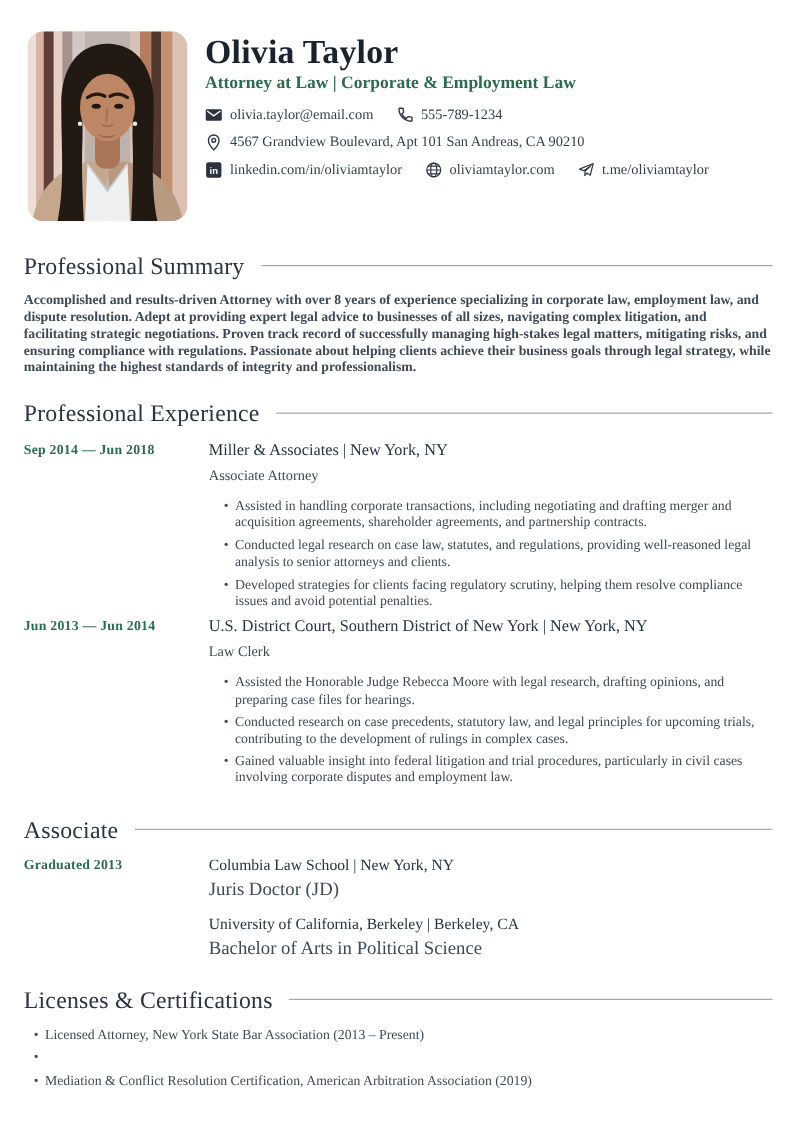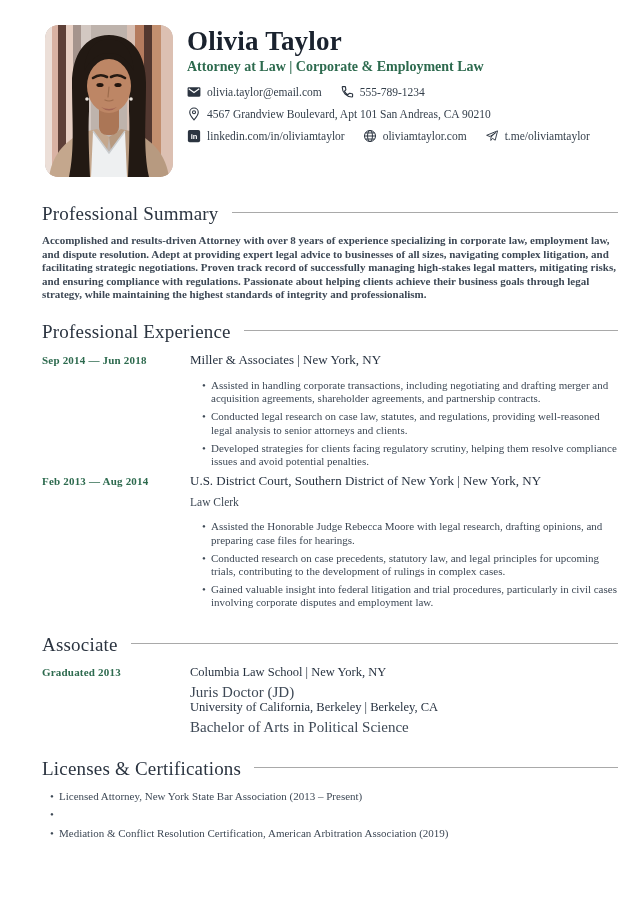--- a/index.html
+++ b/index.html
@@ -3,21 +3,21 @@
 <meta charset="utf-8">
 <style>
   html,body{margin:0;padding:0;background:#ffffff;}
   .page{
     position:relative;
     width:640px;height:905px;
     margin:0 auto;
     background:#ffffff;
     overflow:hidden;
     box-sizing:border-box;
-    padding:25px 22px 0 42px;
+    padding:25px 22px 0 19px;
     font-family:"Liberation Serif","DejaVu Serif",serif;
     color:#3e4956;
   }
   
   .header{display:flex;align-items:flex-start;}
   .photo{width:128px;height:152px;flex:0 0 auto;border-radius:13px;overflow:hidden;margin-left:3px;}
   .photo svg{display:block;}
   .header-text{margin-left:14px;padding-top:1px;}
   .person-name{
     margin:0;font-size:27px;line-height:30px;font-weight:700;
@@ -48,21 +48,21 @@
   .entry-dates{
     font-size:11px;font-weight:700;color:#2d6a4e;letter-spacing:.2px;padding-top:2px;
   }
   .entry-company{font-size:13px;color:#273240;line-height:16px;}
   .entry-role{font-size:11.5px;color:#3e4956;margin-top:6px;line-height:14px;}
   .bullets{list-style:none;margin:11px 0 0 0;padding:0 0 0 12px;display:flex;flex-direction:column;gap:4.5px;}
   .bullets li{display:flex;font-size:11px;line-height:13.4px;color:#3e4956;}
   .dot{flex:0 0 auto;width:9px;color:#3e4956;font-size:11px;}
   
   .edu-sec{margin-top:24px;}
-  .edu-entries{margin-top:8px;display:flex;flex-direction:column;}
+  .edu-entries{margin-top:8px;display:flex;flex-direction:column;gap:12px;}
   .edu-school{font-size:12.5px;color:#273240;line-height:16px;}
   .edu-degree{font-size:15px;color:#3e4956;margin-top:5px;line-height:14px;}
   
   .lic-sec{margin-top:24px;}
   .lic-list{list-style:none;margin:10px 0 0 0;padding:0 0 0 8px;display:flex;flex-direction:column;gap:5px;}
   .lic-list li{display:flex;font-size:11px;line-height:13.5px;color:#3e4956;}
 </style>
 </head>
 <body>
 
@@ -194,39 +194,40 @@
       <h2>Professional Experience</h2>
       <span class="rule"></span>
     </div>
 
     <div class="entries">
 
       <div class="entry">
         <div class="entry-dates">Sep 2014  —  Jun 2018</div>
         <div>
           <div class="entry-company">Miller &amp; Associates | New York, NY</div>
+          <div class="entry-role">Associate Attorney</div>
           <ul class="bullets">
             <li>
                 <span class="dot">•</span>
                 <span>Assisted in handling corporate transactions, including negotiating and drafting merger and acquisition agreements, shareholder agreements, and partnership contracts.</span>
               </li>
             <li>
                 <span class="dot">•</span>
                 <span>Conducted legal research on case law, statutes, and regulations, providing well-reasoned legal analysis to senior attorneys and clients.</span>
               </li>
             <li>
                 <span class="dot">•</span>
                 <span>Developed strategies for clients facing regulatory scrutiny, helping them resolve compliance issues and avoid potential penalties.</span>
               </li>
           </ul>
         </div>
       </div>
 
       <div class="entry">
-        <div class="entry-dates">Feb 2013  —  Aug 2014</div>
+        <div class="entry-dates">Jun 2013  —  Jun 2014</div>
         <div>
           <div class="entry-company">U.S. District Court, Southern District of New York | New York, NY</div>
           <div class="entry-role">Law Clerk</div>
           <ul class="bullets">
             <li>
                 <span class="dot">•</span>
                 <span>Assisted the Honorable Judge Rebecca Moore with legal research, drafting opinions, and preparing case files for hearings.</span>
               </li>
             <li>
                 <span class="dot">•</span>

